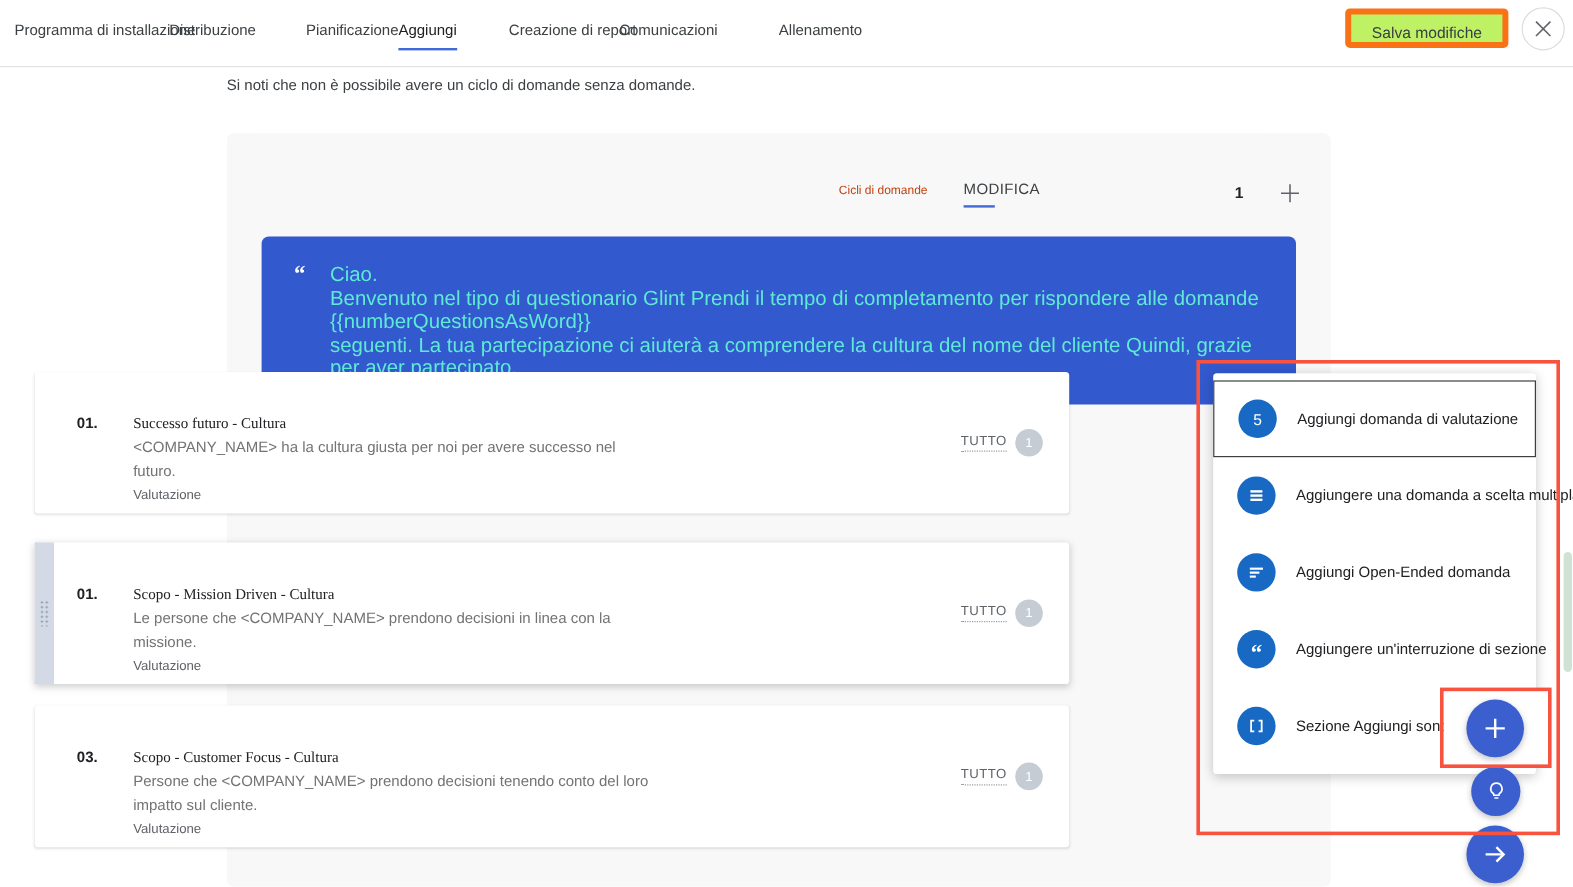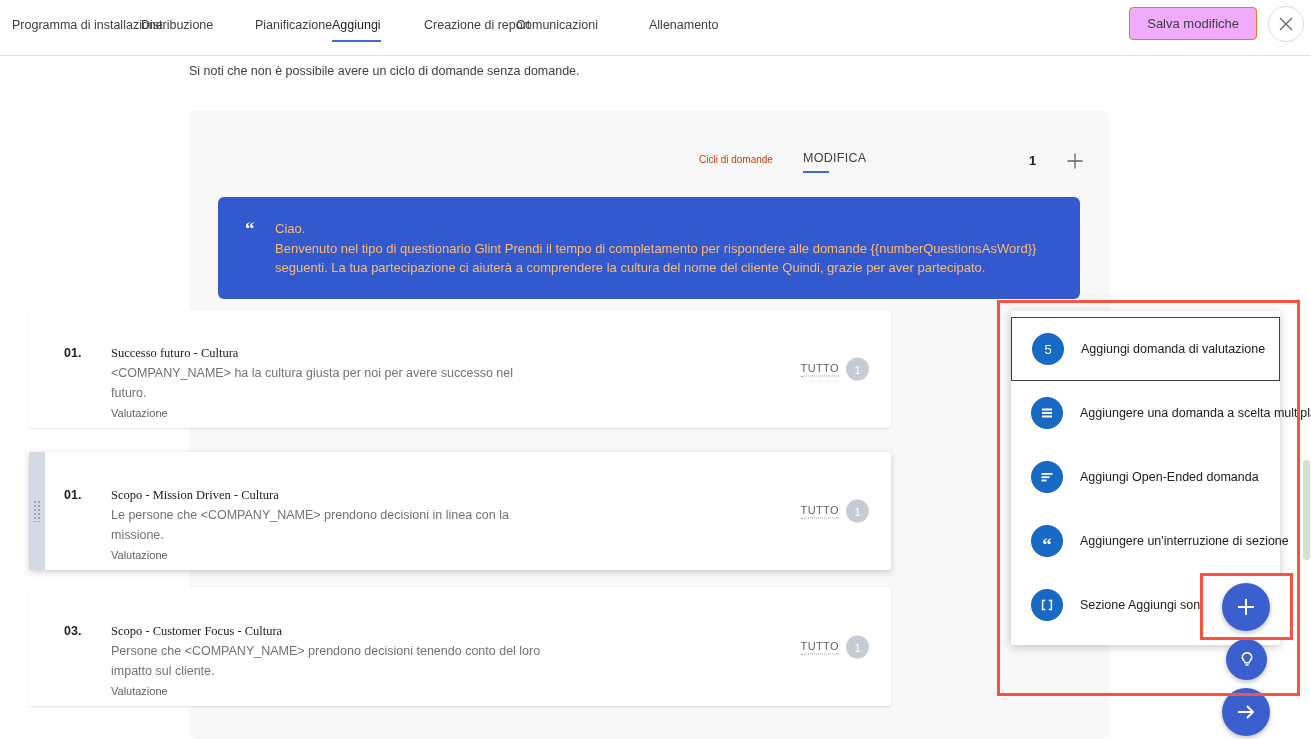--- a/index.html
+++ b/index.html
@@ -25,21 +25,21 @@
   }
   .nav-tab.active { color: #202124; }
   .nav-tab.active::after {
     content: ""; position: absolute; left: 0; right: 0; bottom: 0;
     height: 2px; background: #3f6ad8;
   }
 
   .save-btn {
     position: absolute; right: 54px; top: 7px;
     height: 33px; padding: 0 17px;
-    background: #f0abfc; border: 1px solid #f97316; border-radius: 4px;
+    background: #bef264; border: 5px solid #f97316; border-radius: 4px;
     font-size: 13px; color: #3c4043; font-family: inherit;
     cursor: pointer; line-height: 31px;
   }
   .close-btn {
     position: absolute; right: 7px; top: 6px;
     width: 36px; height: 36px; border-radius: 50%;
     border: 1px solid #dadce0; background: #fff; cursor: pointer;
     display: flex; align-items: center; justify-content: center;
   }
   .close-btn svg { display: block; }
@@ -91,21 +91,21 @@
     background: #3259ce; border-radius: 6px;
     padding: 22px 26px 20px 26px;
   }
   .banner-quote {
     position: absolute; left: 27px; top: 22px;
     color: #ffffff; font-size: 19px; font-weight: bold;
     line-height: 1; font-family: "Liberation Serif", serif;
   }
   .banner-text { margin-left: 31px; }
   .banner-line {
-    color: #fdba74; font-size: 13px; line-height: 19.5px;
+    color: #5eead4; font-size: 17px; line-height: 19.5px;
   }
 
   
   .qcard {
     position: absolute; left: 29px; width: 862px; height: 118px;
     background: #ffffff; border-radius: 3px;
     box-shadow: 0 1px 2px rgba(60,64,67,.15);
   }
   .qcard.dragging { box-shadow: 0 2px 6px rgba(60,64,67,.25); }
   .qcard .strip {

